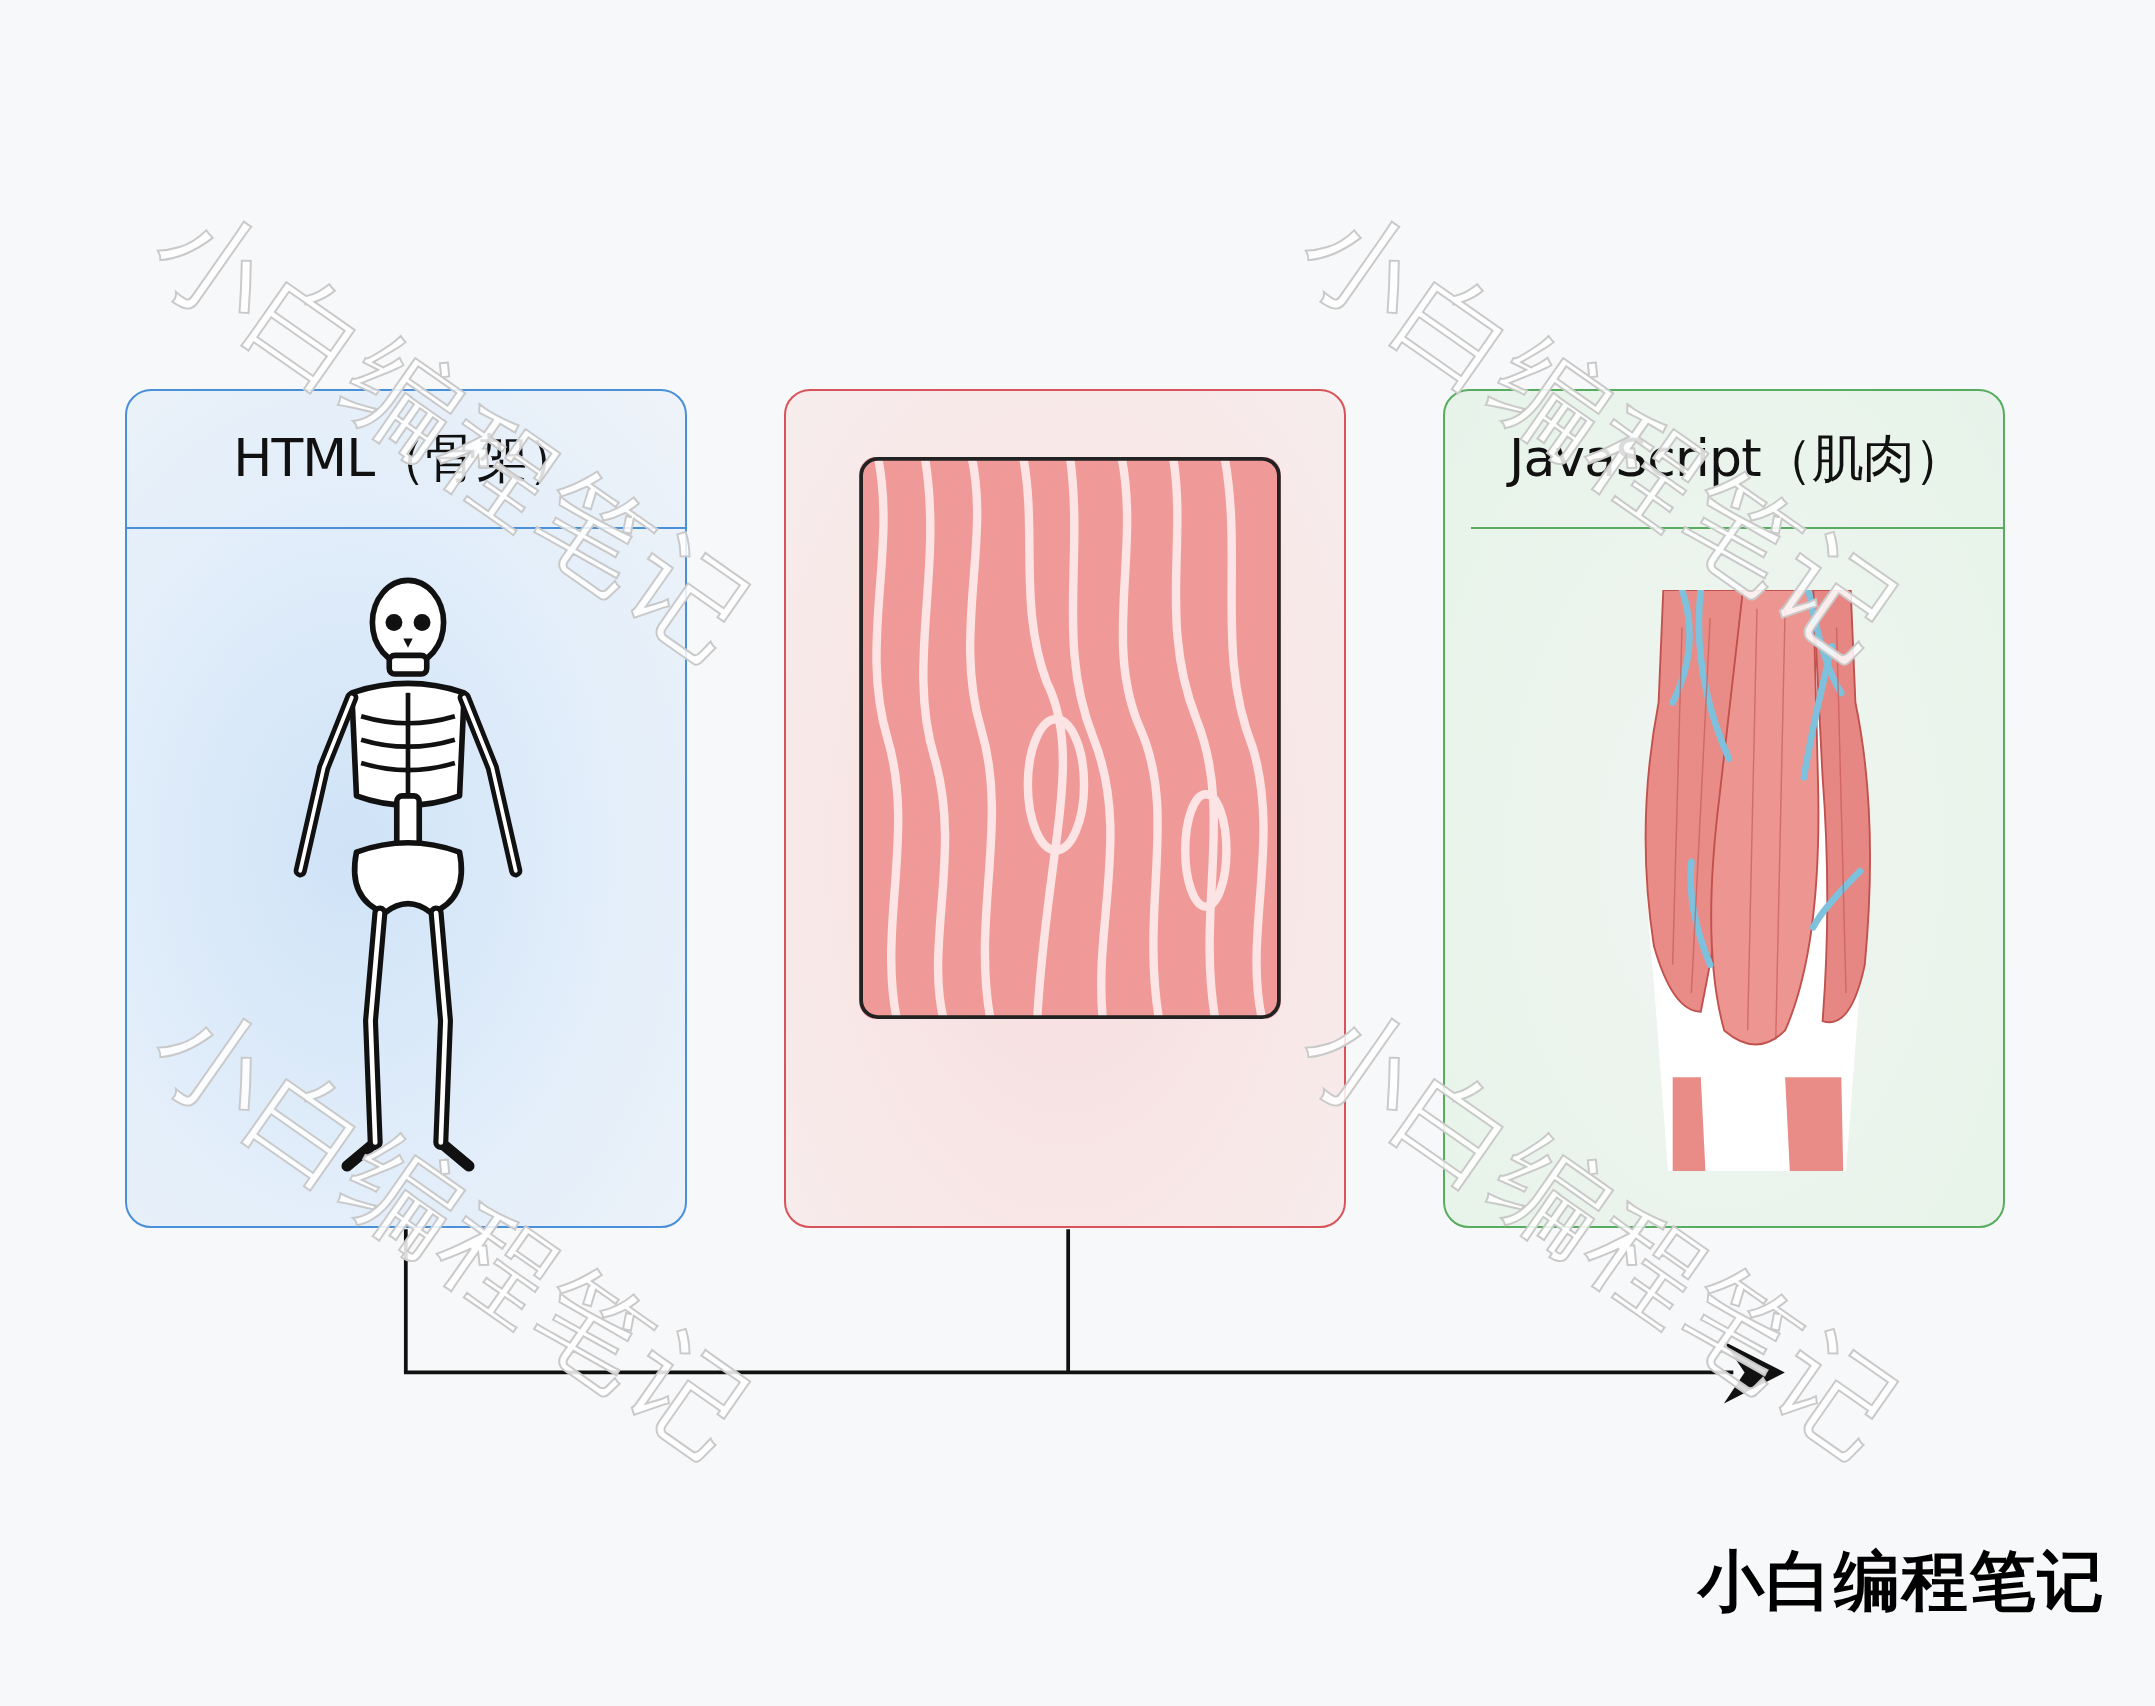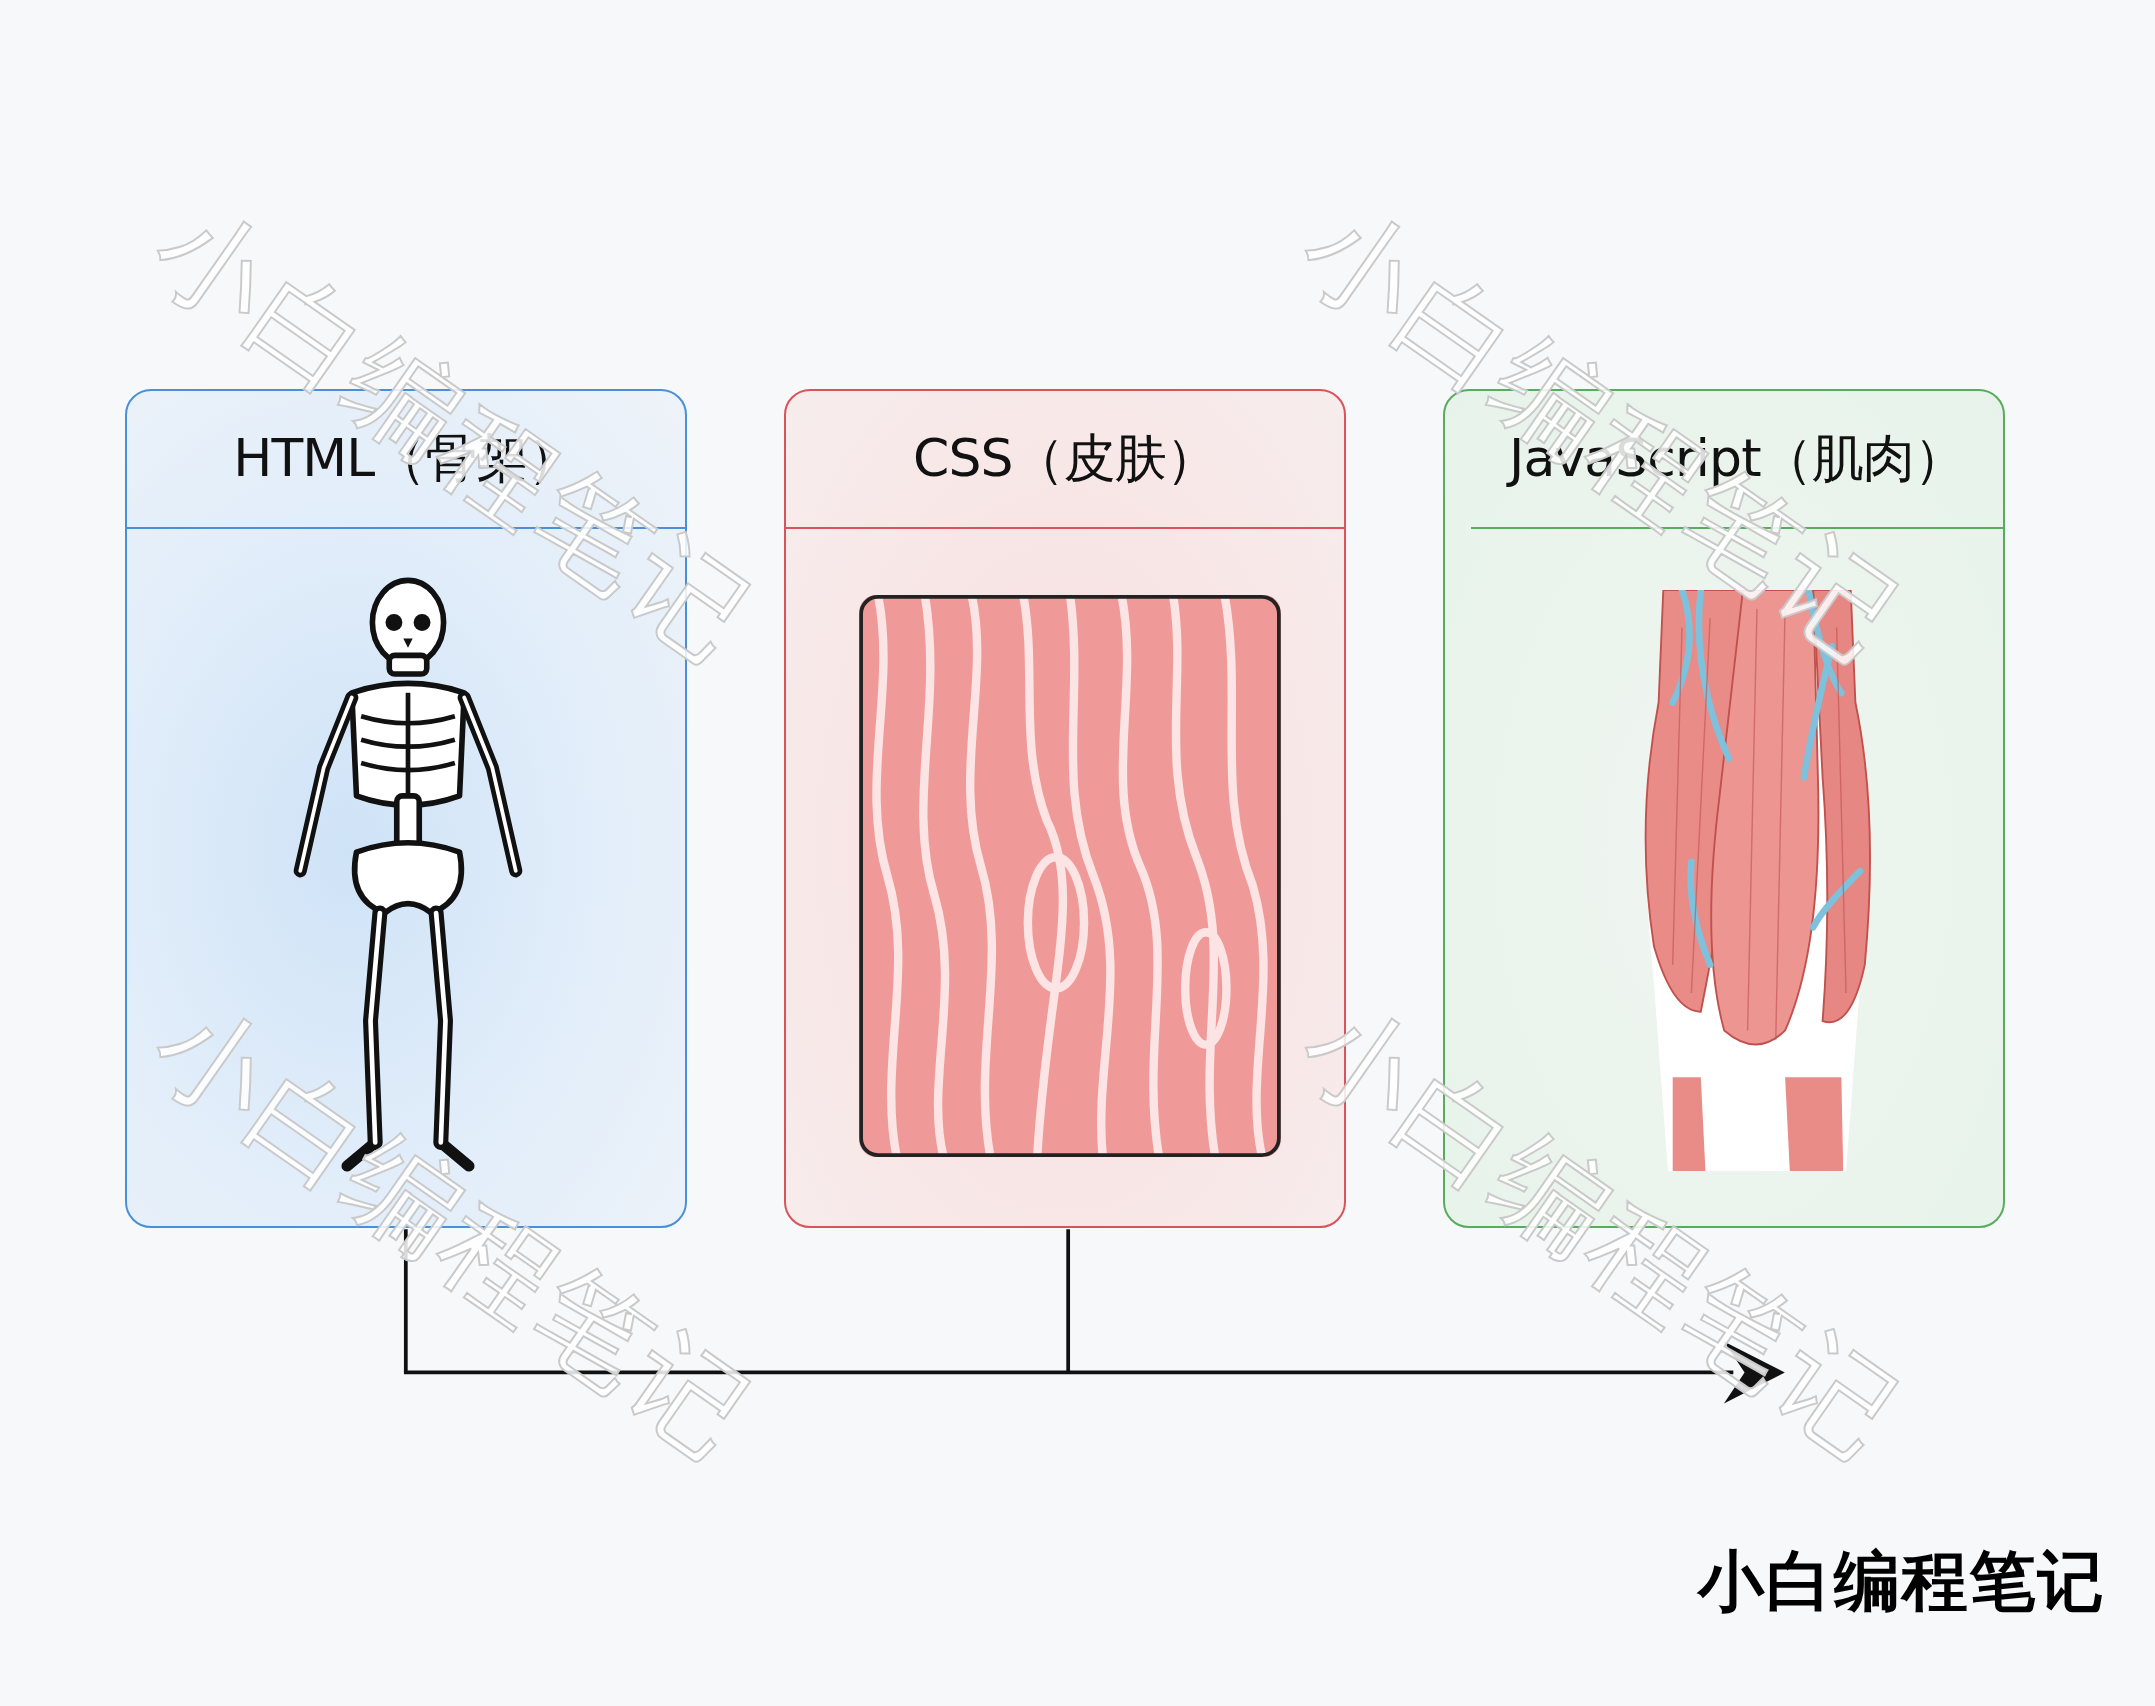--- a/index.html
+++ b/index.html
@@ -60,21 +60,20 @@
         <path d="M110 155 Q160 170 210 155"></path>
           <path d="M110 180 Q160 195 210 180"></path>
           <path d="M110 205 Q160 220 210 205"></path>
         <line x1="160" y1="130" x2="160" y2="240"></line>
       </g>
     </svg>
   </div>
 </div>
 
 <div class="card card-css">
-  <div class="card-header">CSS（皮肤）</div>
   <div class="card-body">
     <svg class="illus" style="left:73px;top:66px" width="422" height="562" viewBox="0 0 450 600">
       <defs>
           <clipPath id="skinclip">
             <rect x="0" y="0" width="450" height="600" rx="18"></rect>
           </clipPath>
         </defs>
       <g clip-path="url(#skinclip)">
         <rect x="0" y="0" width="450" height="600" fill="#ef9a98"></rect>
         <g fill="none" stroke="#fbe4e3" stroke-width="9">

